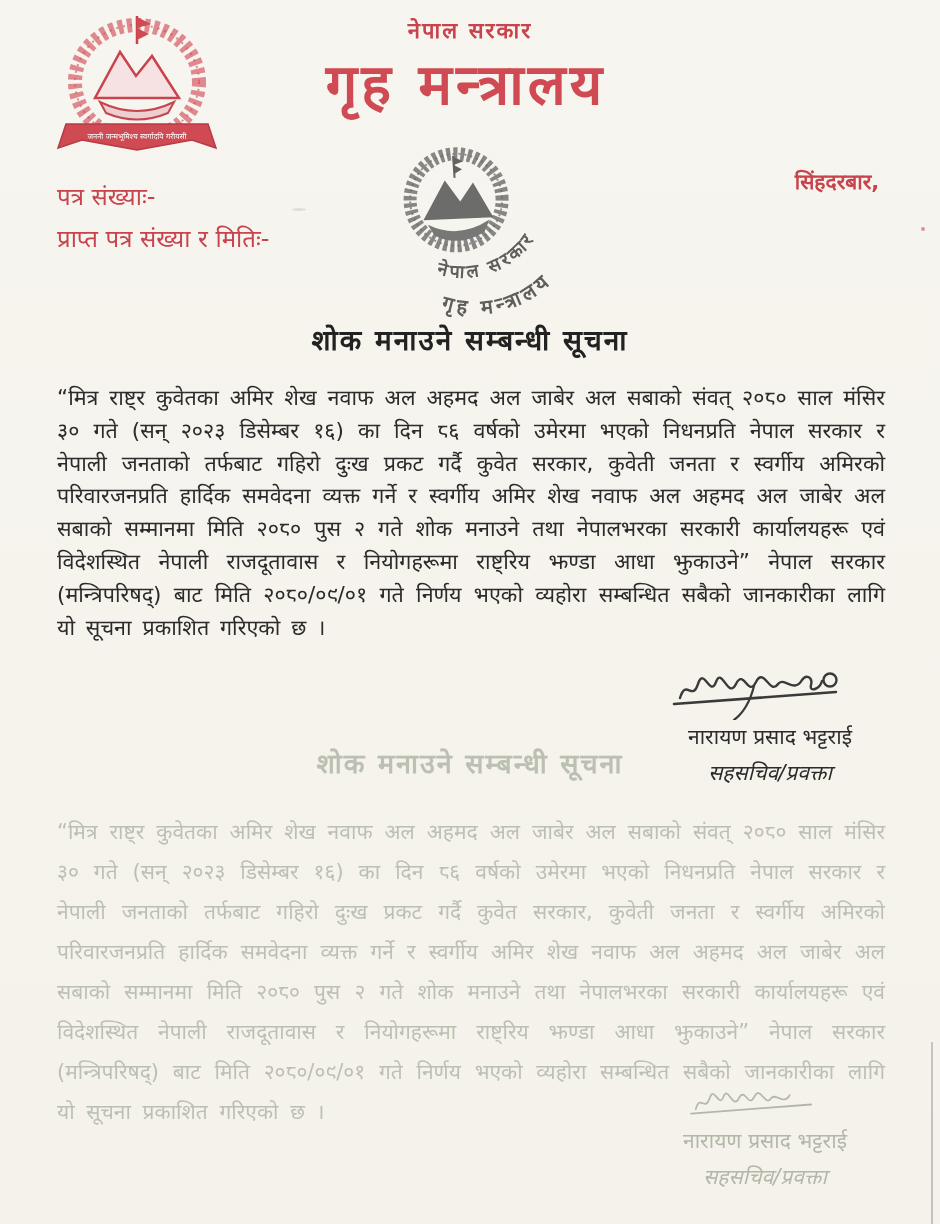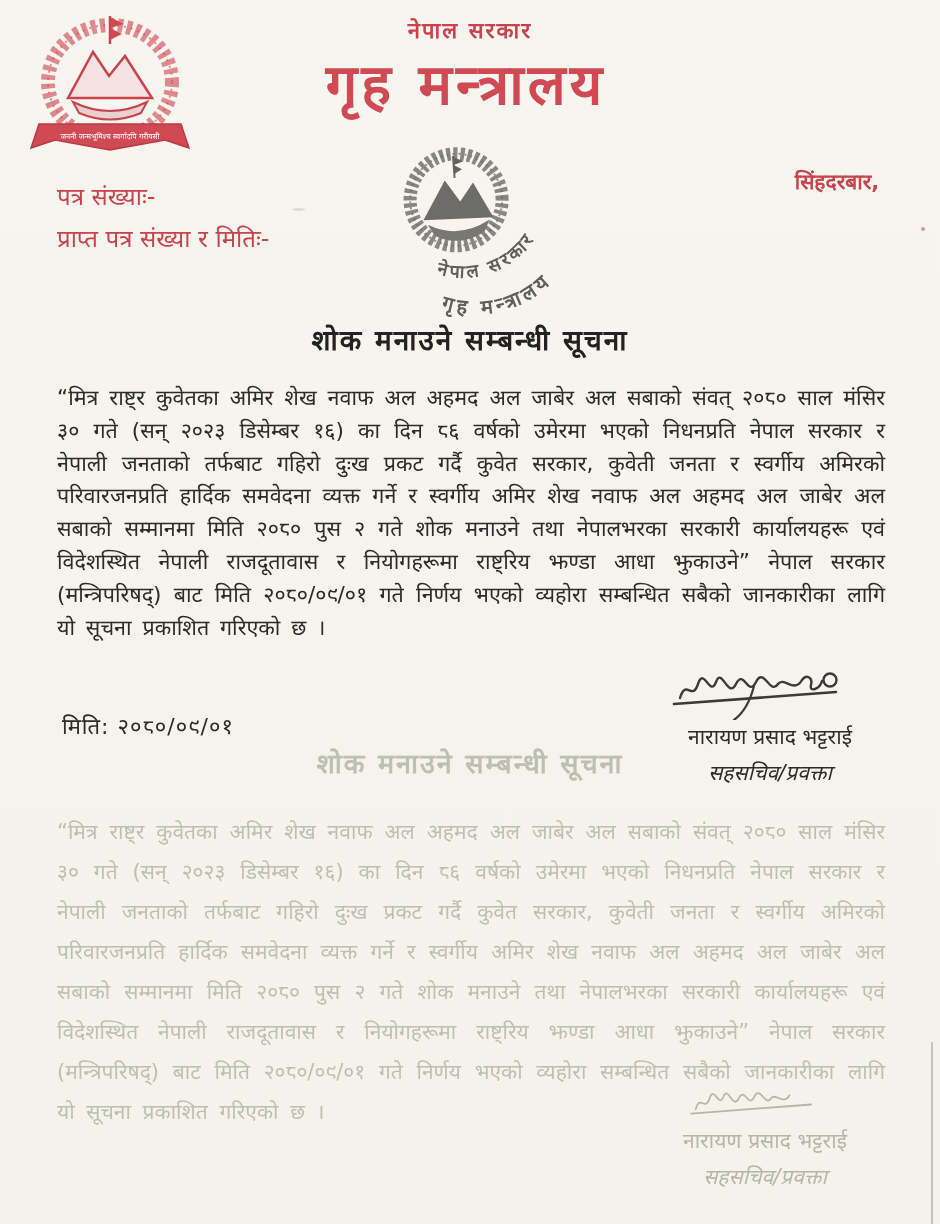--- a/index.html
+++ b/index.html
@@ -8,21 +8,21 @@
     background:#efede7;
     font-family:"DejaVu Sans","Liberation Sans",sans-serif;
   }
   .page{
     position:relative;width:940px;height:1224px;overflow:hidden;
     background:#f6f4ee;
     background-image:linear-gradient(180deg,#f7f5ef 0%,#f5f3ec 60%,#f4f2ea 100%);
     color:#2d2d2d;
   }
   
-  .emblem-red{position:absolute;left:21px;top:10px;width:178px;height:150px;}
+  .emblem-red{position:absolute;left:48px;top:10px;width:178px;height:150px;}
   .gov-line{
     position:absolute;left:0;top:14px;width:940px;text-align:center;
     color:#c9434d;font-size:22px;font-weight:700;letter-spacing:2px;
   }
   .ministry{
     position:absolute;left:0;top:44px;width:932px;margin:0;text-align:center;
     color:#cf4a53;font-size:56px;font-weight:700;letter-spacing:4px;
   }
   .meta{
     position:absolute;left:57px;top:176px;
@@ -117,21 +117,20 @@
     </svg>
   </div>
 
   <div class="address">
     <div>सिंहदरबार,</div>
   </div>
 
   <div class="notice-title">शोक मनाउने सम्बन्धी सूचना</div>
   <div class="notice-body">“मित्र राष्ट्र कुवेतका अमिर शेख नवाफ अल अहमद अल जाबेर अल सबाको संवत् २०८० साल मंसिर ३० गते (सन् २०२३ डिसेम्बर १६) का दिन ८६ वर्षको उमेरमा भएको निधनप्रति नेपाल सरकार र नेपाली जनताको तर्फबाट गहिरो दुःख प्रकट गर्दै कुवेत सरकार, कुवेती जनता र स्वर्गीय अमिरको परिवारजनप्रति हार्दिक समवेदना व्यक्त गर्ने र स्वर्गीय अमिर शेख नवाफ अल अहमद अल जाबेर अल सबाको सम्मानमा मिति २०८० पुस २ गते शोक मनाउने तथा नेपालभरका सरकारी कार्यालयहरू एवं विदेशस्थित नेपाली राजदूतावास र नियोगहरूमा राष्ट्रिय झण्डा आधा झुकाउने” नेपाल सरकार (मन्त्रिपरिषद्) बाट मिति २०८०/०९/०१ गते निर्णय भएको व्यहोरा सम्बन्धित सबैको जानकारीका लागि यो सूचना प्रकाशित गरिएको छ ।</div>
 
-  <div class="date-line">मिति: २०८०/०९/०१</div>
 
   <div class="sign-block">
     <svg class="sign-svg" viewBox="0 0 200 52">
       <path d="M10,30 C16,10 22,34 28,16 S40,30 46,14 S58,32 66,16 S78,30 86,14 S100,28 108,16 C114,8 124,26 132,12 C136,6 143,9 141,17 C139,25 150,21 152,13" fill="none" stroke="#3a3a3a" stroke-width="2.4" stroke-linecap="round"></path>
       <path d="M4,36 L166,24" stroke="#3a3a3a" stroke-width="2.6" stroke-linecap="round"></path>
       <path d="M84,18 C80,34 72,46 64,52" fill="none" stroke="#3a3a3a" stroke-width="2.2" stroke-linecap="round"></path>
       <circle cx="160" cy="12" r="6.5" fill="none" stroke="#3a3a3a" stroke-width="2.4"></circle>
     </svg>
     <div class="sign-name">नारायण प्रसाद भट्टराई</div>
     <div class="sign-role">सहसचिव/प्रवक्ता</div>

